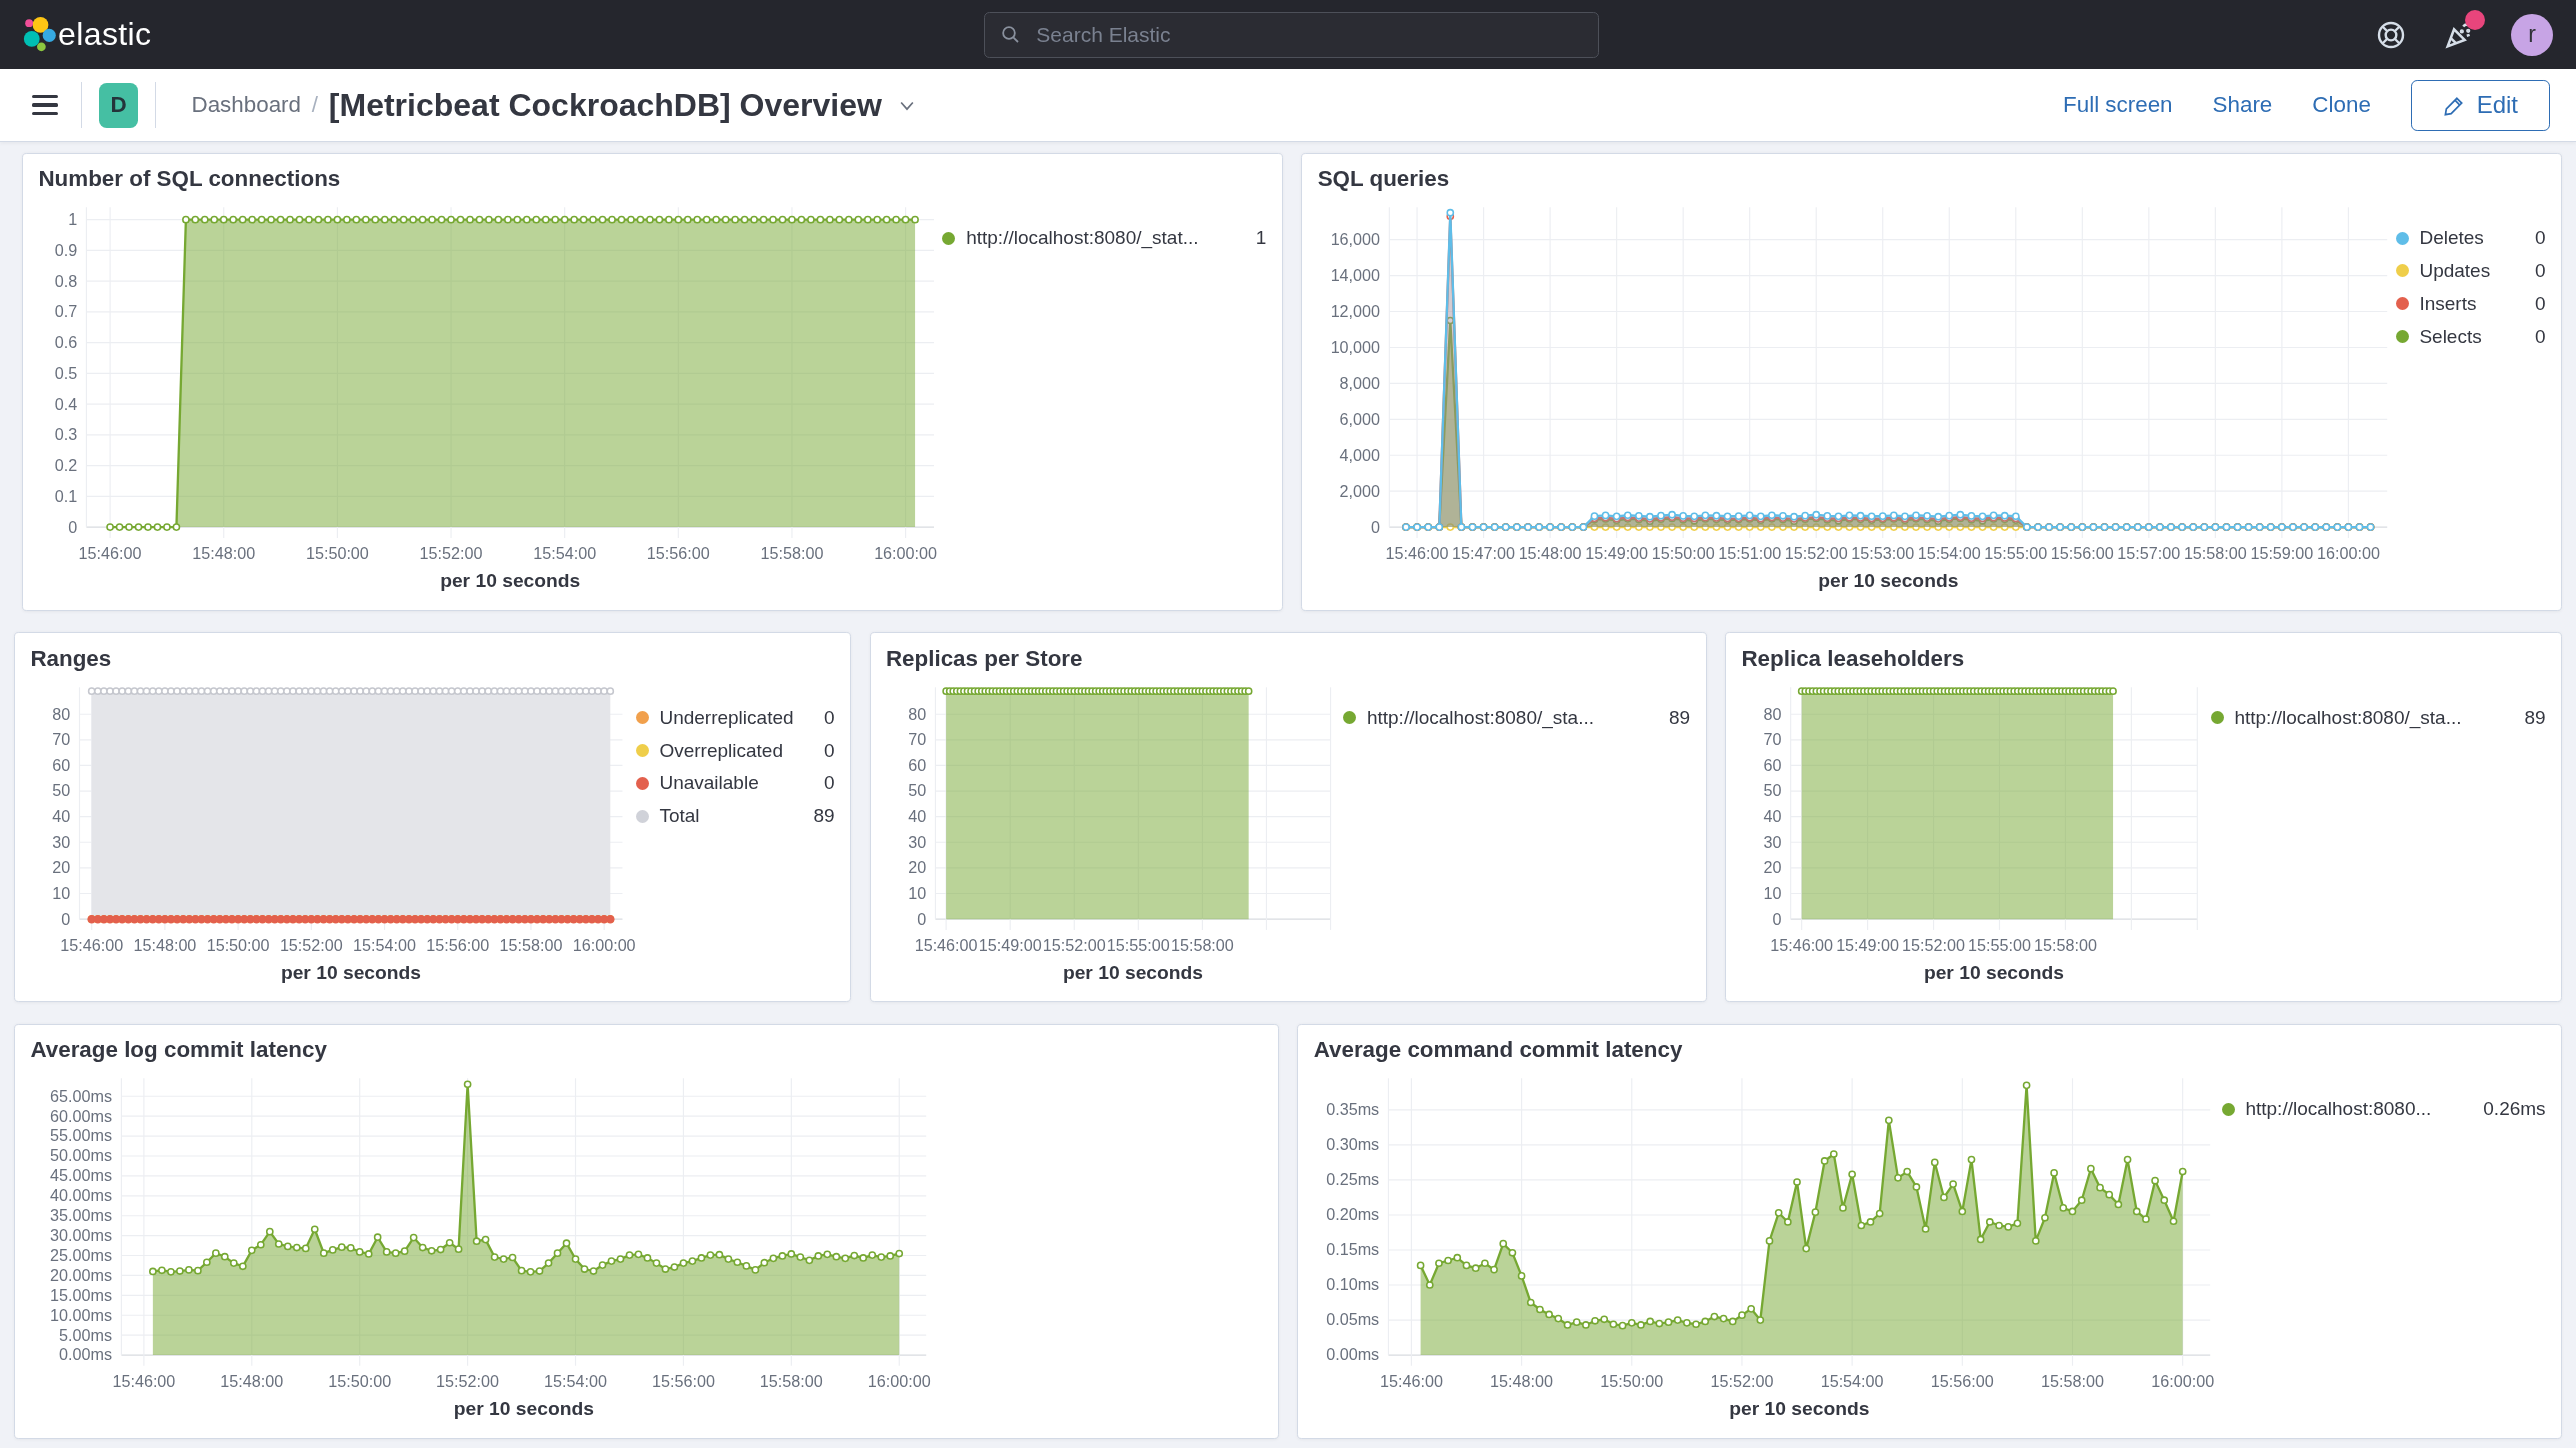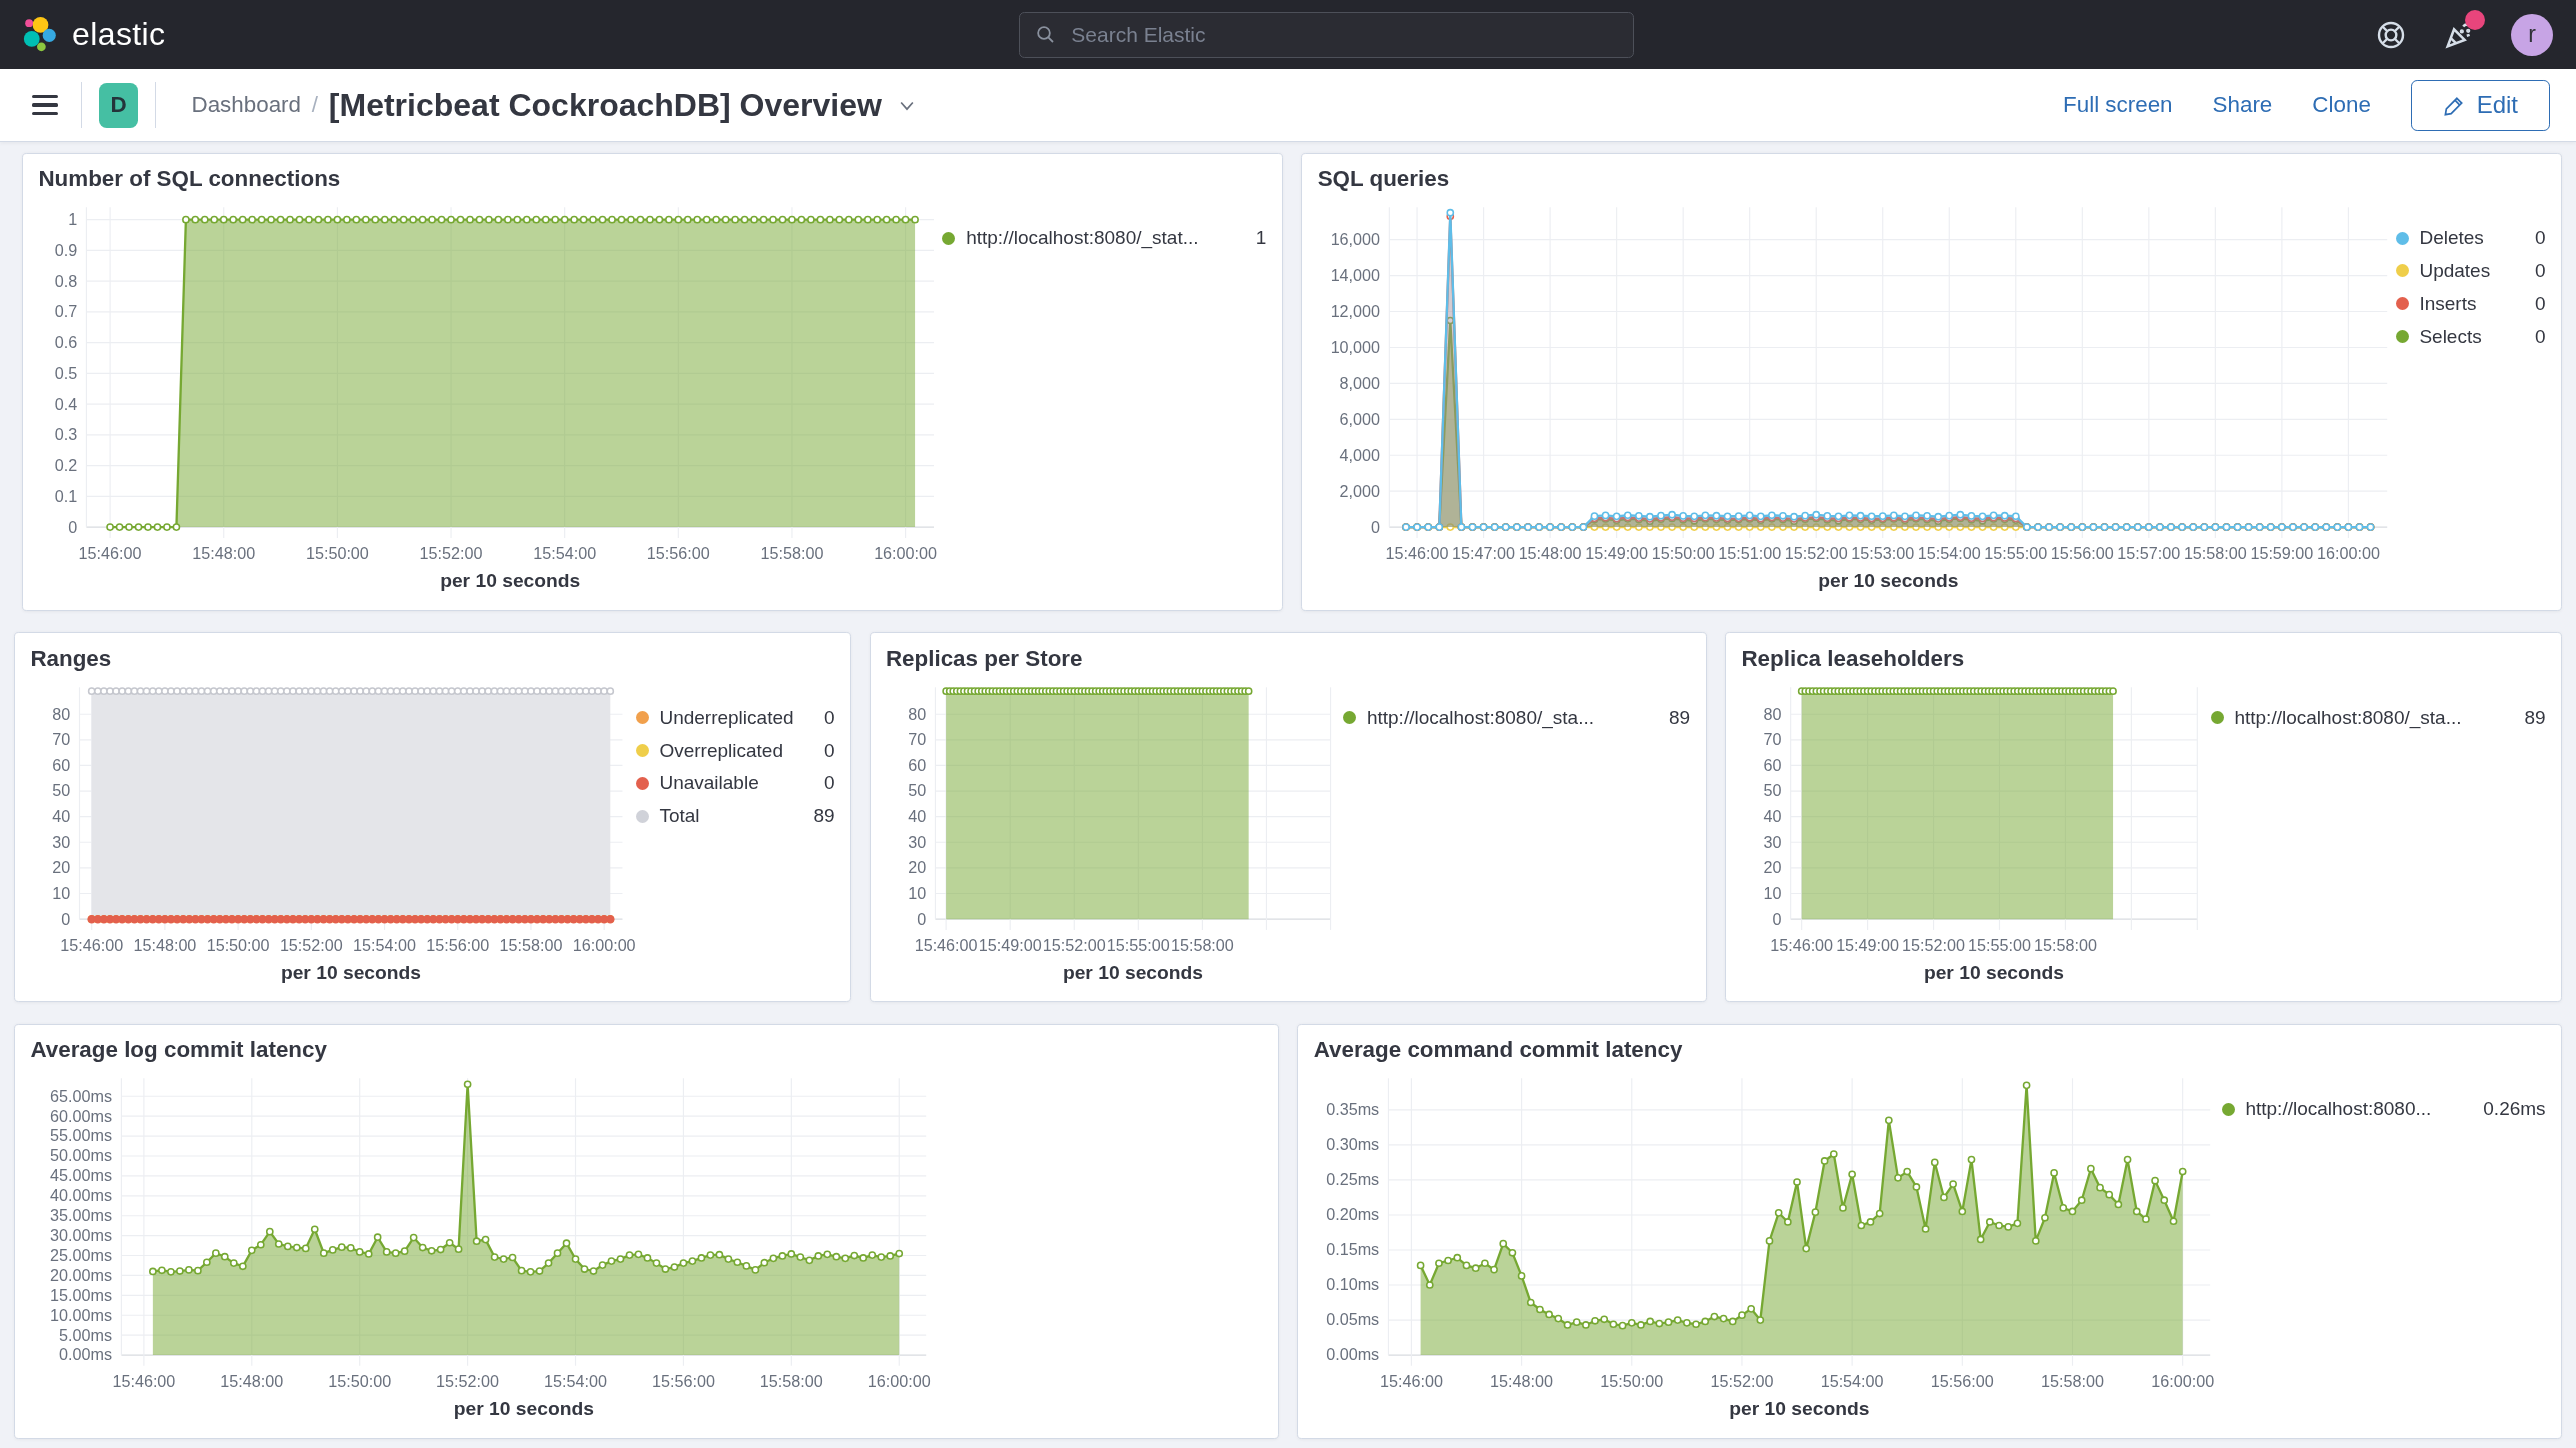--- a/index.html
+++ b/index.html
@@ -7,24 +7,24 @@
   body {
     width:2576px; height:1448px; overflow:hidden;
     background:#F0F2F7;
     font-family:"Liberation Sans","DejaVu Sans",sans-serif;
   }
   
   .top-bar {
     height:69px; background:#25262D; display:flex; align-items:center;
     padding:0 23px; position:relative;
   }
-  .brand { display:flex; align-items:center; gap:14px; }
+  .brand { display:flex; align-items:center; }
   .brand-text { color:#FFFFFF; font-size:32px; font-weight:400; letter-spacing:0.4px; }
   .search-box {
-    position:absolute; left:1019px; width:615px; height:46px;
+    position:absolute; left:984px; width:615px; height:46px;
     border:0.8px solid #4D5059; border-radius:5.4px; background:rgba(255,255,255,0.03);
     display:flex; align-items:center; padding:0 15.4px; gap:12.3px;
   }
   .search-box input {
     flex:1; background:transparent; border:none; outline:none;
     color:#D4DAE5; font-size:21px; font-family:inherit;
   }
   .search-box input::placeholder { color:#7A8190; }
   .top-icons { margin-left:auto; display:flex; align-items:center; gap:35px; }
   .icon-btn { position:relative; display:flex; align-items:center; justify-content:center; cursor:pointer; }

